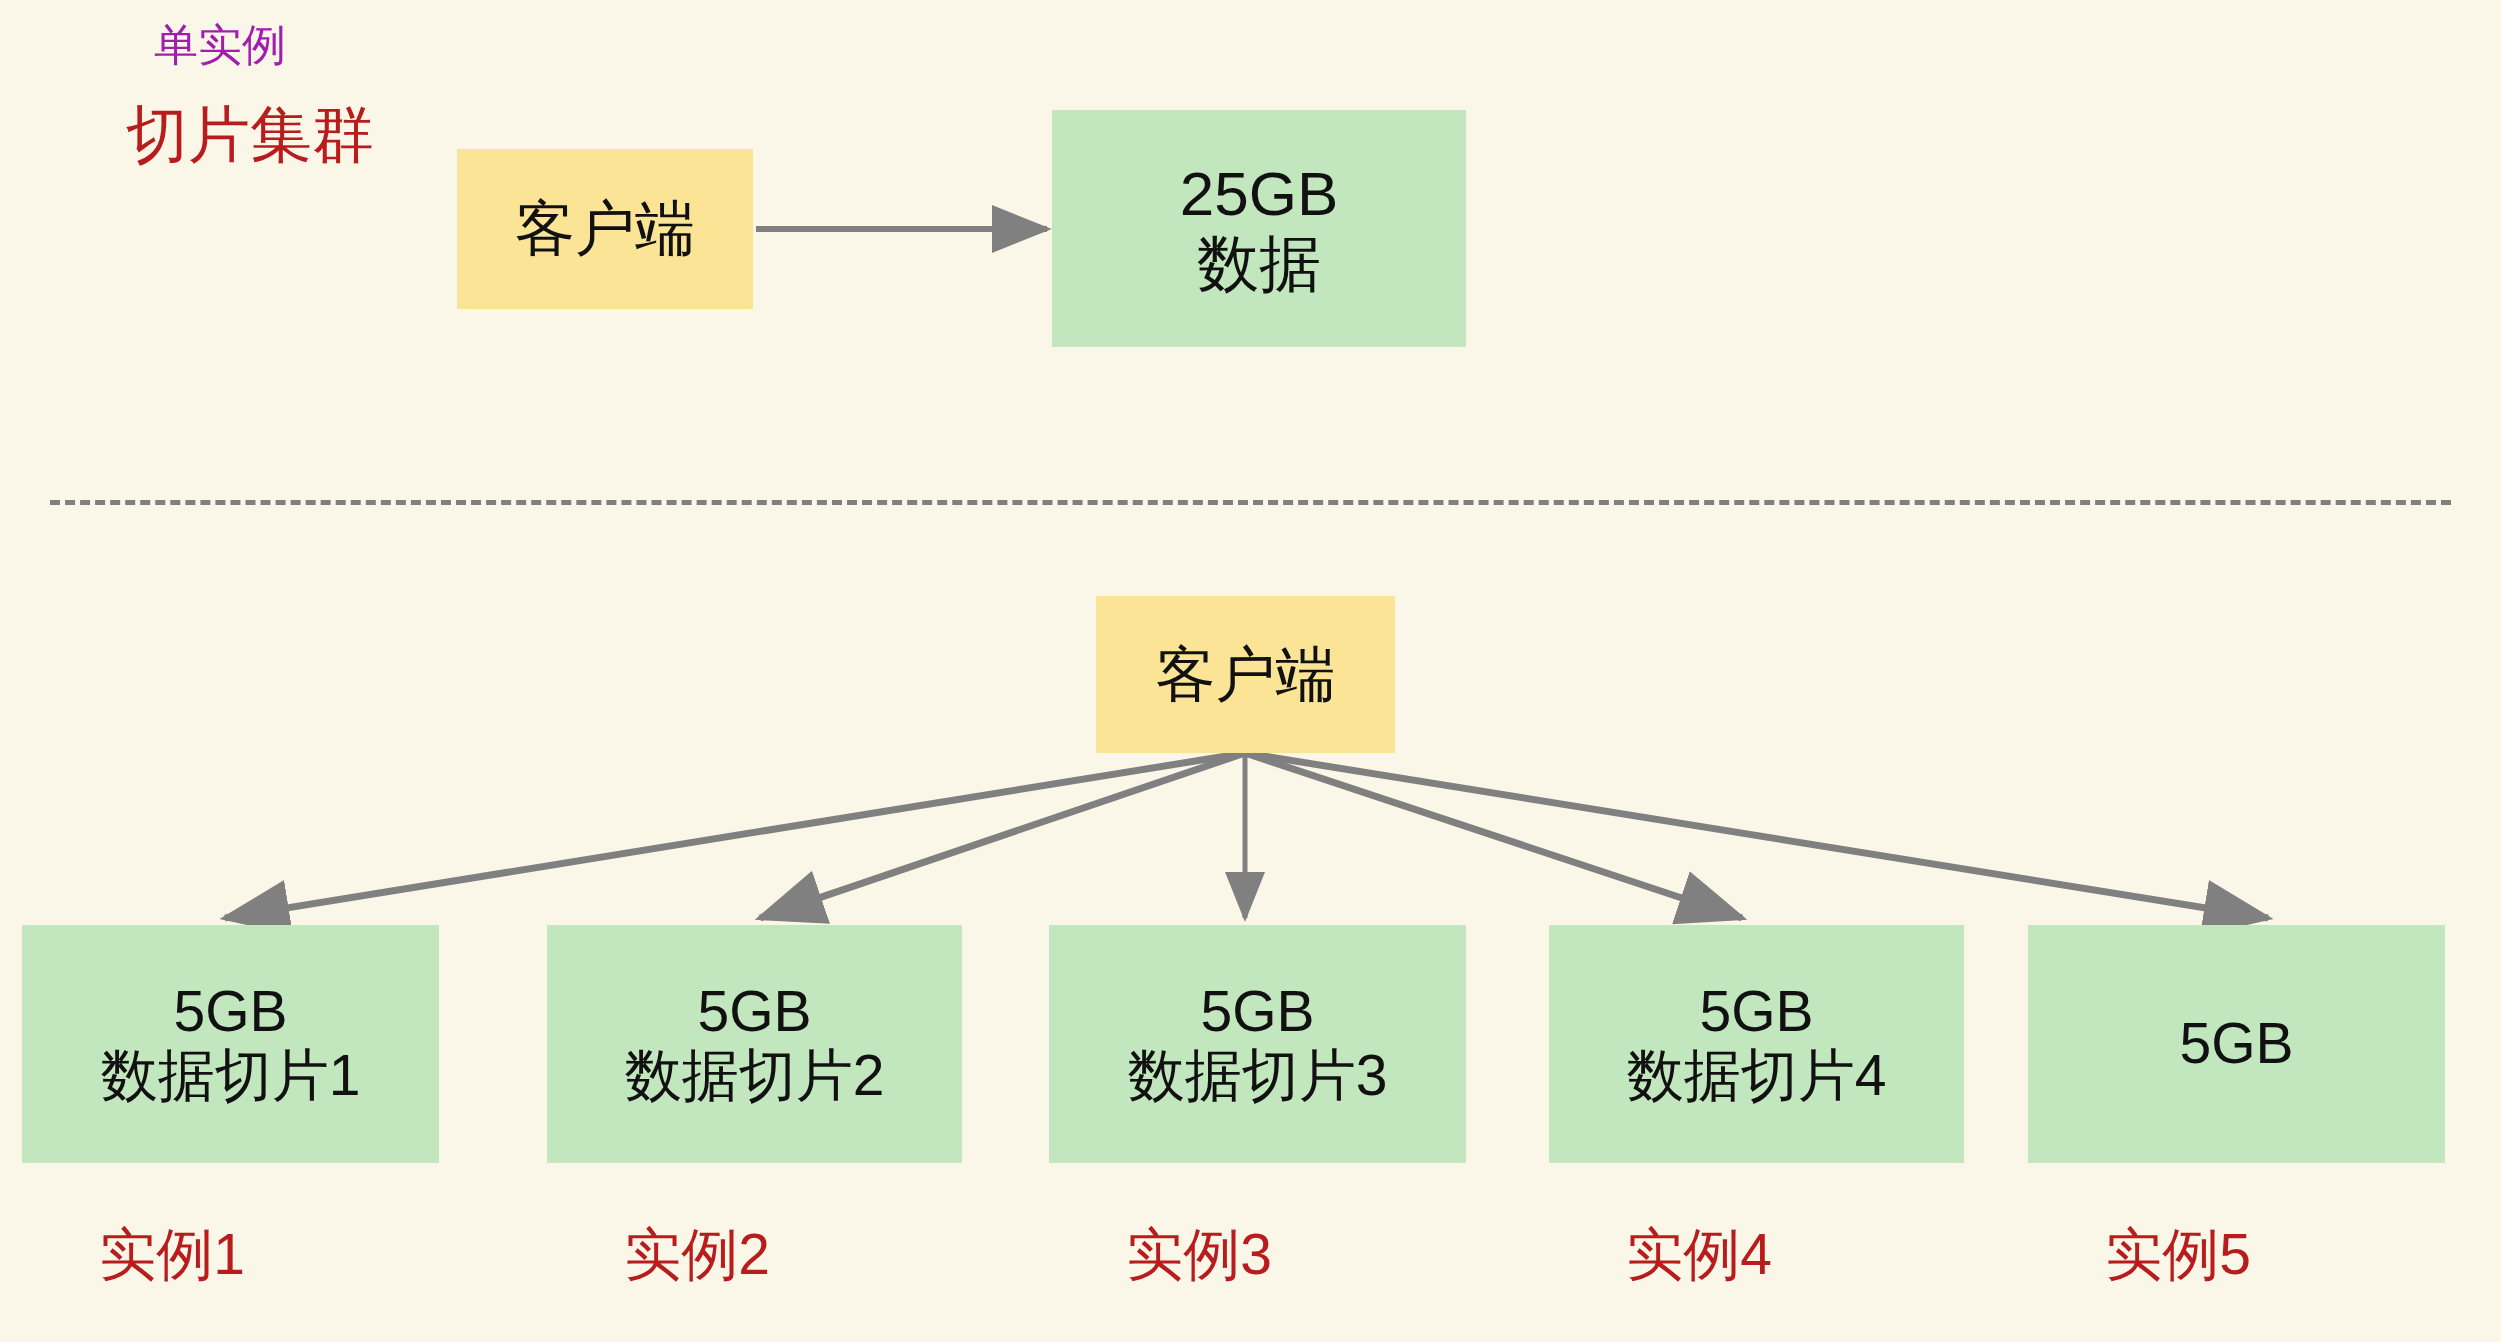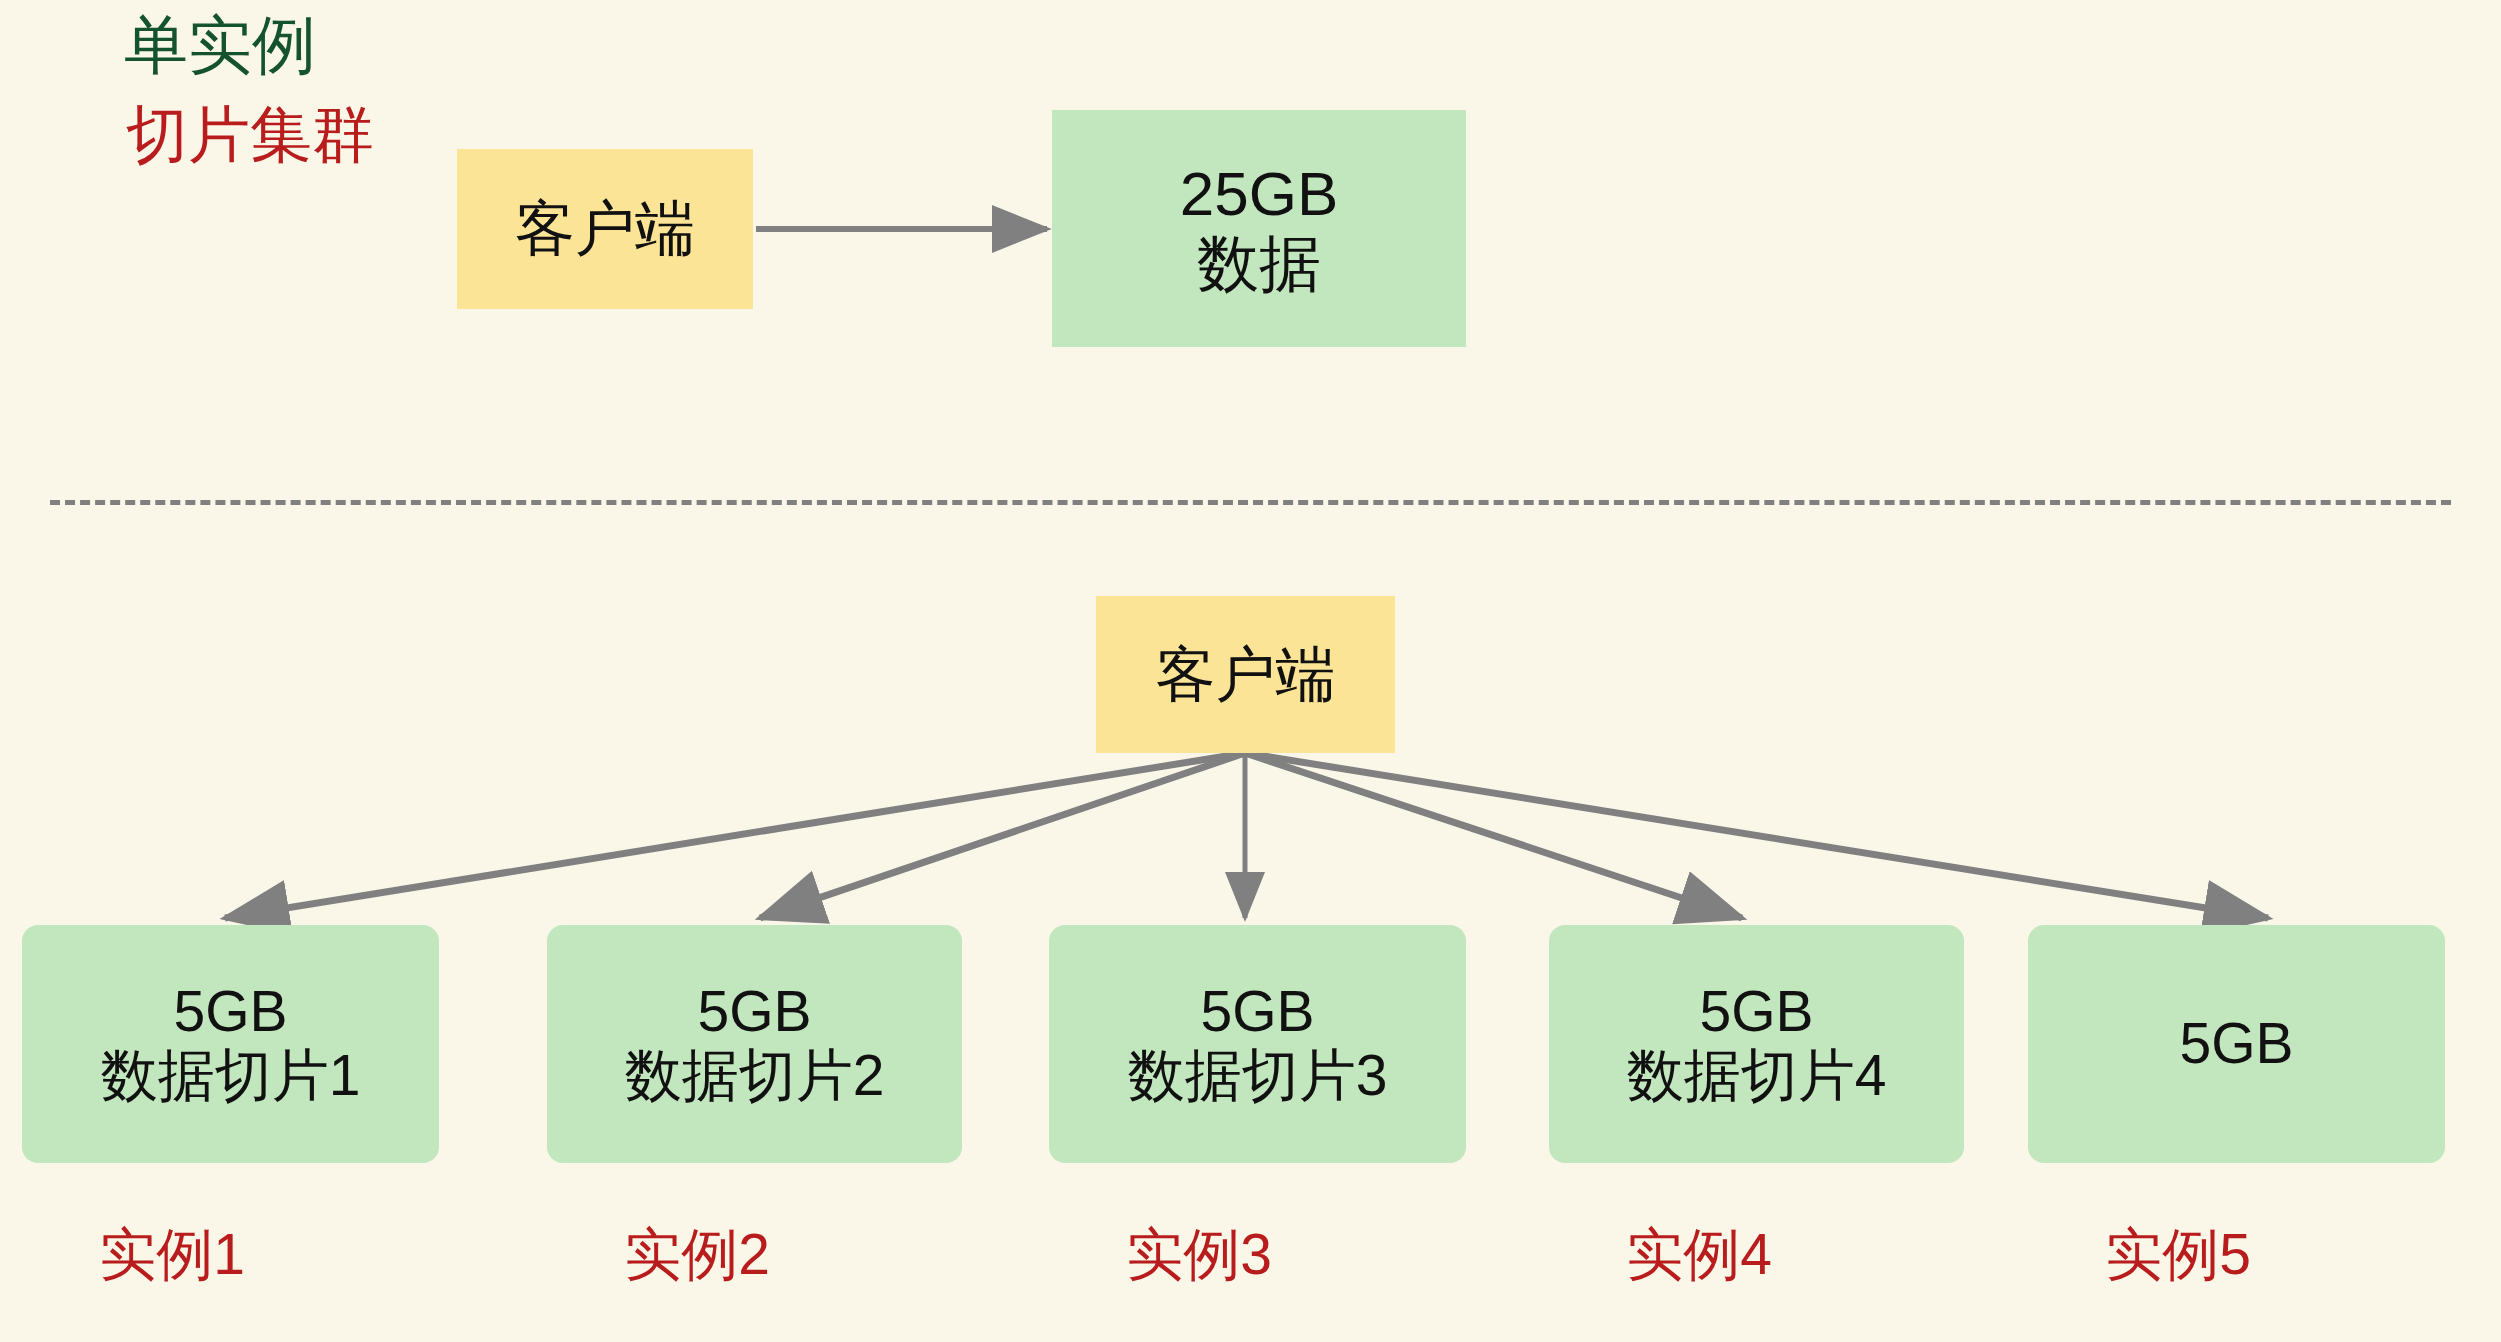--- a/index.html
+++ b/index.html
@@ -24,35 +24,35 @@
     box-sizing:border-box;
   }
   .client{background:#fbe495;justify-content:center;}
   .store{background:#c2e6bd;}
 
   .node .l1,.node .l2{display:block;white-space:nowrap;}
 
   
   #client-top{left:457px;top:149px;width:296px;height:160px;font-size:60px;}
   #data-25gb{left:1052px;top:110px;width:414px;height:237px;font-size:62px;}
-  #label-single{left:1960px;top:158px;width:440px;height:90px;font-size:64px;
-                 display:flex;align-items:center;justify-content:center;color:#14532d;}
+  #label-single{left:1960px;top:158px;width:440px;height:90px;font-size:44px;
+                 display:flex;align-items:center;justify-content:center;color:#a21caf;}
 
   
   #divider{
     position:absolute;left:50px;top:500px;width:2401px;height:0;
     border-top:5px dashed #808080;
   }
 
   
   #client-bottom{left:1096px;top:596px;width:299px;height:157px;font-size:60px;}
   #label-cluster{left:1960px;top:655px;width:500px;height:90px;font-size:62px;
                  display:flex;align-items:center;justify-content:center;color:#b91c1c;}
 
-  .shard{top:925px;height:238px;font-size:57px;border-radius:16px;}
+  .shard{top:925px;height:238px;font-size:57px;}
   #shard-1{left:22px;width:417px;}
   #shard-2{left:547px;width:415px;}
   #shard-3{left:1049px;width:417px;}
   #shard-4{left:1549px;width:415px;}
   #shard-5{left:2028px;width:417px;}
 
   .inst-label{
     position:absolute;top:1215px;height:80px;font-size:57px;color:#b91c1c;
     display:flex;align-items:center;justify-content:center;
   }

